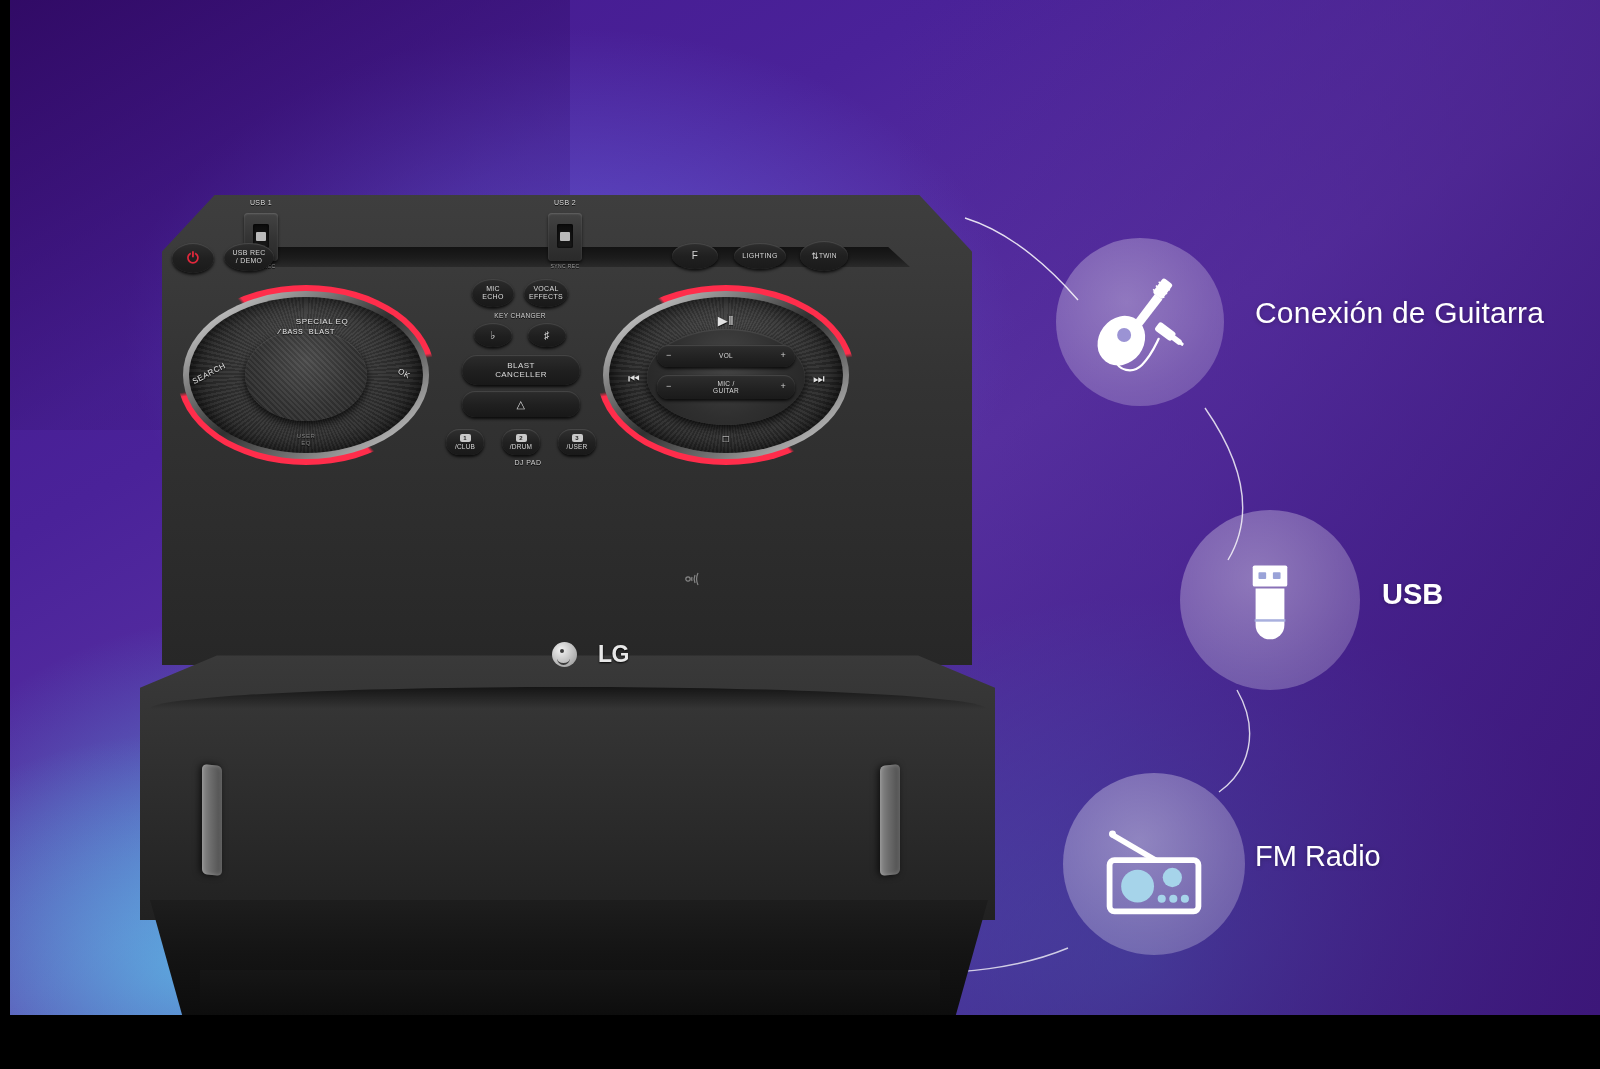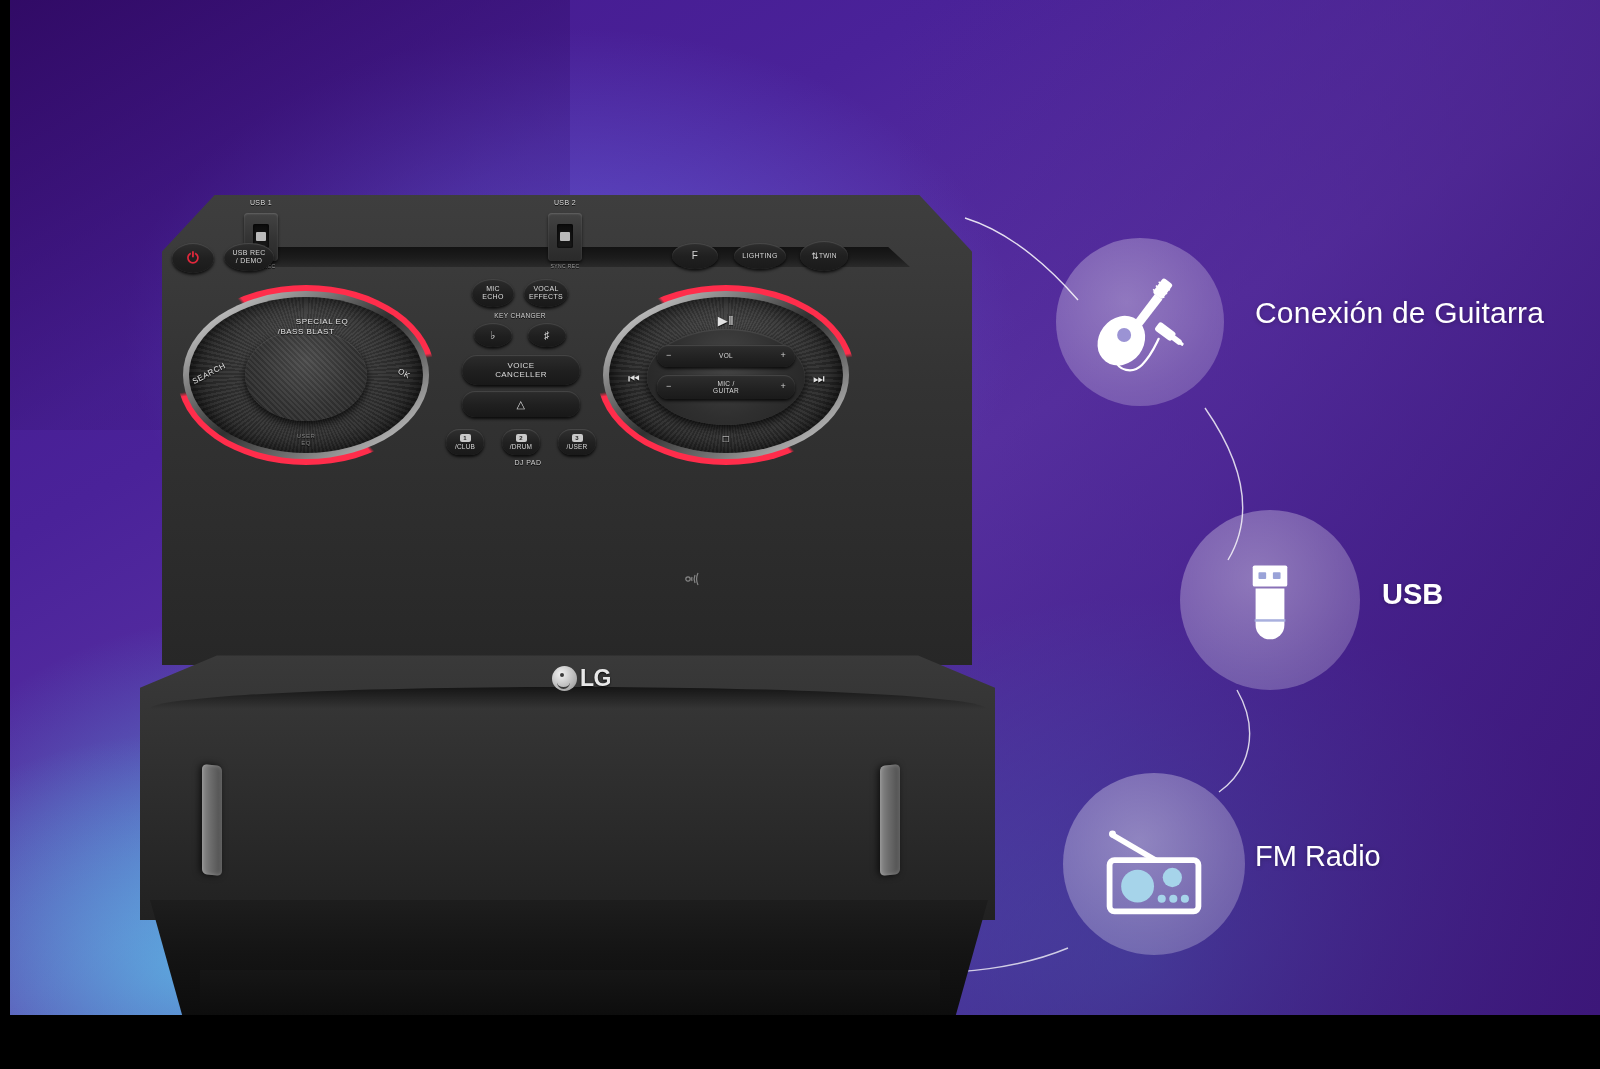--- a/index.html
+++ b/index.html
@@ -238,21 +238,21 @@
     box-shadow: inset 0 1px 1px rgba(255,255,255,0.12), 0 2px 3px rgba(0,0,0,0.75);
     display:flex; align-items:center; justify-content:center;
     color:#dadada; font-size:6.5px; line-height:1.1; text-align:center; letter-spacing:0.3px;
   }
   .rocker .minus, .rocker .plus { position:absolute; color:#cfcfcf; font-size:9px; }
   .rocker .minus { left:9px; } .rocker .plus { right:9px; }
 
   
   #lg-logo {
     position:absolute; left:390px; top:443px; width:78px; height:32px;
-    display:flex; align-items:center; gap:3px;margin-top:24px;
+    display:flex; align-items:center; gap:21px;
   }
   #lg-mark {
     width:25px; height:25px; border-radius:50%;
     background:radial-gradient(circle at 36% 32%, #f2f2f2 0%, #bdbdbd 55%, #8d8d8d 100%);
     position:relative;
   }
   #lg-mark:before{ content:""; position:absolute; left:8px; top:7px; width:4px; height:4px; border-radius:50%; background:#3a3a3a;}
   #lg-mark:after { content:""; position:absolute; left:5px; top:14px; width:13px; height:7px;
                    border-bottom:2px solid #3a3a3a; border-radius:0 0 12px 12px;}
   #lg-text { color:#e8e8e8; font-size:23px; font-weight:700; letter-spacing:-0.5px;
@@ -324,21 +324,21 @@
           <br>
         <span style="font-size:6.5px;">TWIN</span>
       </div>
 
       <div id="knob-left" class="knob">
         <div class="knob-ring"></div>
         <div class="knob-ring2"></div>
         <div class="knob-face"></div>
         <div class="knob-hub"></div>
         <div class="knob-lbl" style="left:16px; top:32px; width:258px;">SPECIAL EQ</div>
-        <div class="knob-lbl" style="left:0; top:42px; width:258px;">/BASS BLAST</div>
+        <div class="knob-lbl" style="left:0; top:42px; width:258px;font-family:Liberation Mono, monospace;">/BASS BLAST</div>
         <div class="knob-lbl" style="left:6px; top:84px; width:52px; transform:rotate(-28deg);">SEARCH</div>
         <div class="knob-lbl" style="left:205px; top:84px; width:44px; transform:rotate(28deg);">OK</div>
         <div class="knob-lbl dim" style="left:0; top:148px; width:258px; font-size:6px;">USER</div>
         <div class="knob-lbl dim" style="left:0; top:155px; width:258px; font-size:6px;">EQ</div>
       </div>
 
       <div id="knob-right" class="knob">
         <div class="knob-ring"></div>
         <div class="knob-ring2"></div>
         <div class="knob-face"></div>
@@ -374,21 +374,21 @@
       </div>
       <div class="lbl" style="left:300px; top:117px; width:116px; font-size:6.5px; color:#cfcfcf;">KEY CHANGER</div>
       <div class="cbtn" style="left:312px; top:128px; width:38px; height:24px; font-size:11px;">
         <span>♭</span>
       </div>
       <div class="cbtn" style="left:366px; top:128px; width:38px; height:24px; font-size:11px;">
         <span>♯</span>
       </div>
       <div class="pill" style="left:300px; top:160px; width:118px; height:30px;">
         <span>
-          <span>VOICE</span><br><span>CANCELLER</span>
+          <span>BLAST</span><br><span>CANCELLER</span>
         </span>
       </div>
       <div class="pill" style="left:300px; top:196px; width:118px; height:26px; font-size:11px;">
         <span>△</span>
       </div>
 
       <div class="dj" style="left:284px; top:234px;">
         <span class="num">1</span>
         <span>/CLUB</span>
       </div>

